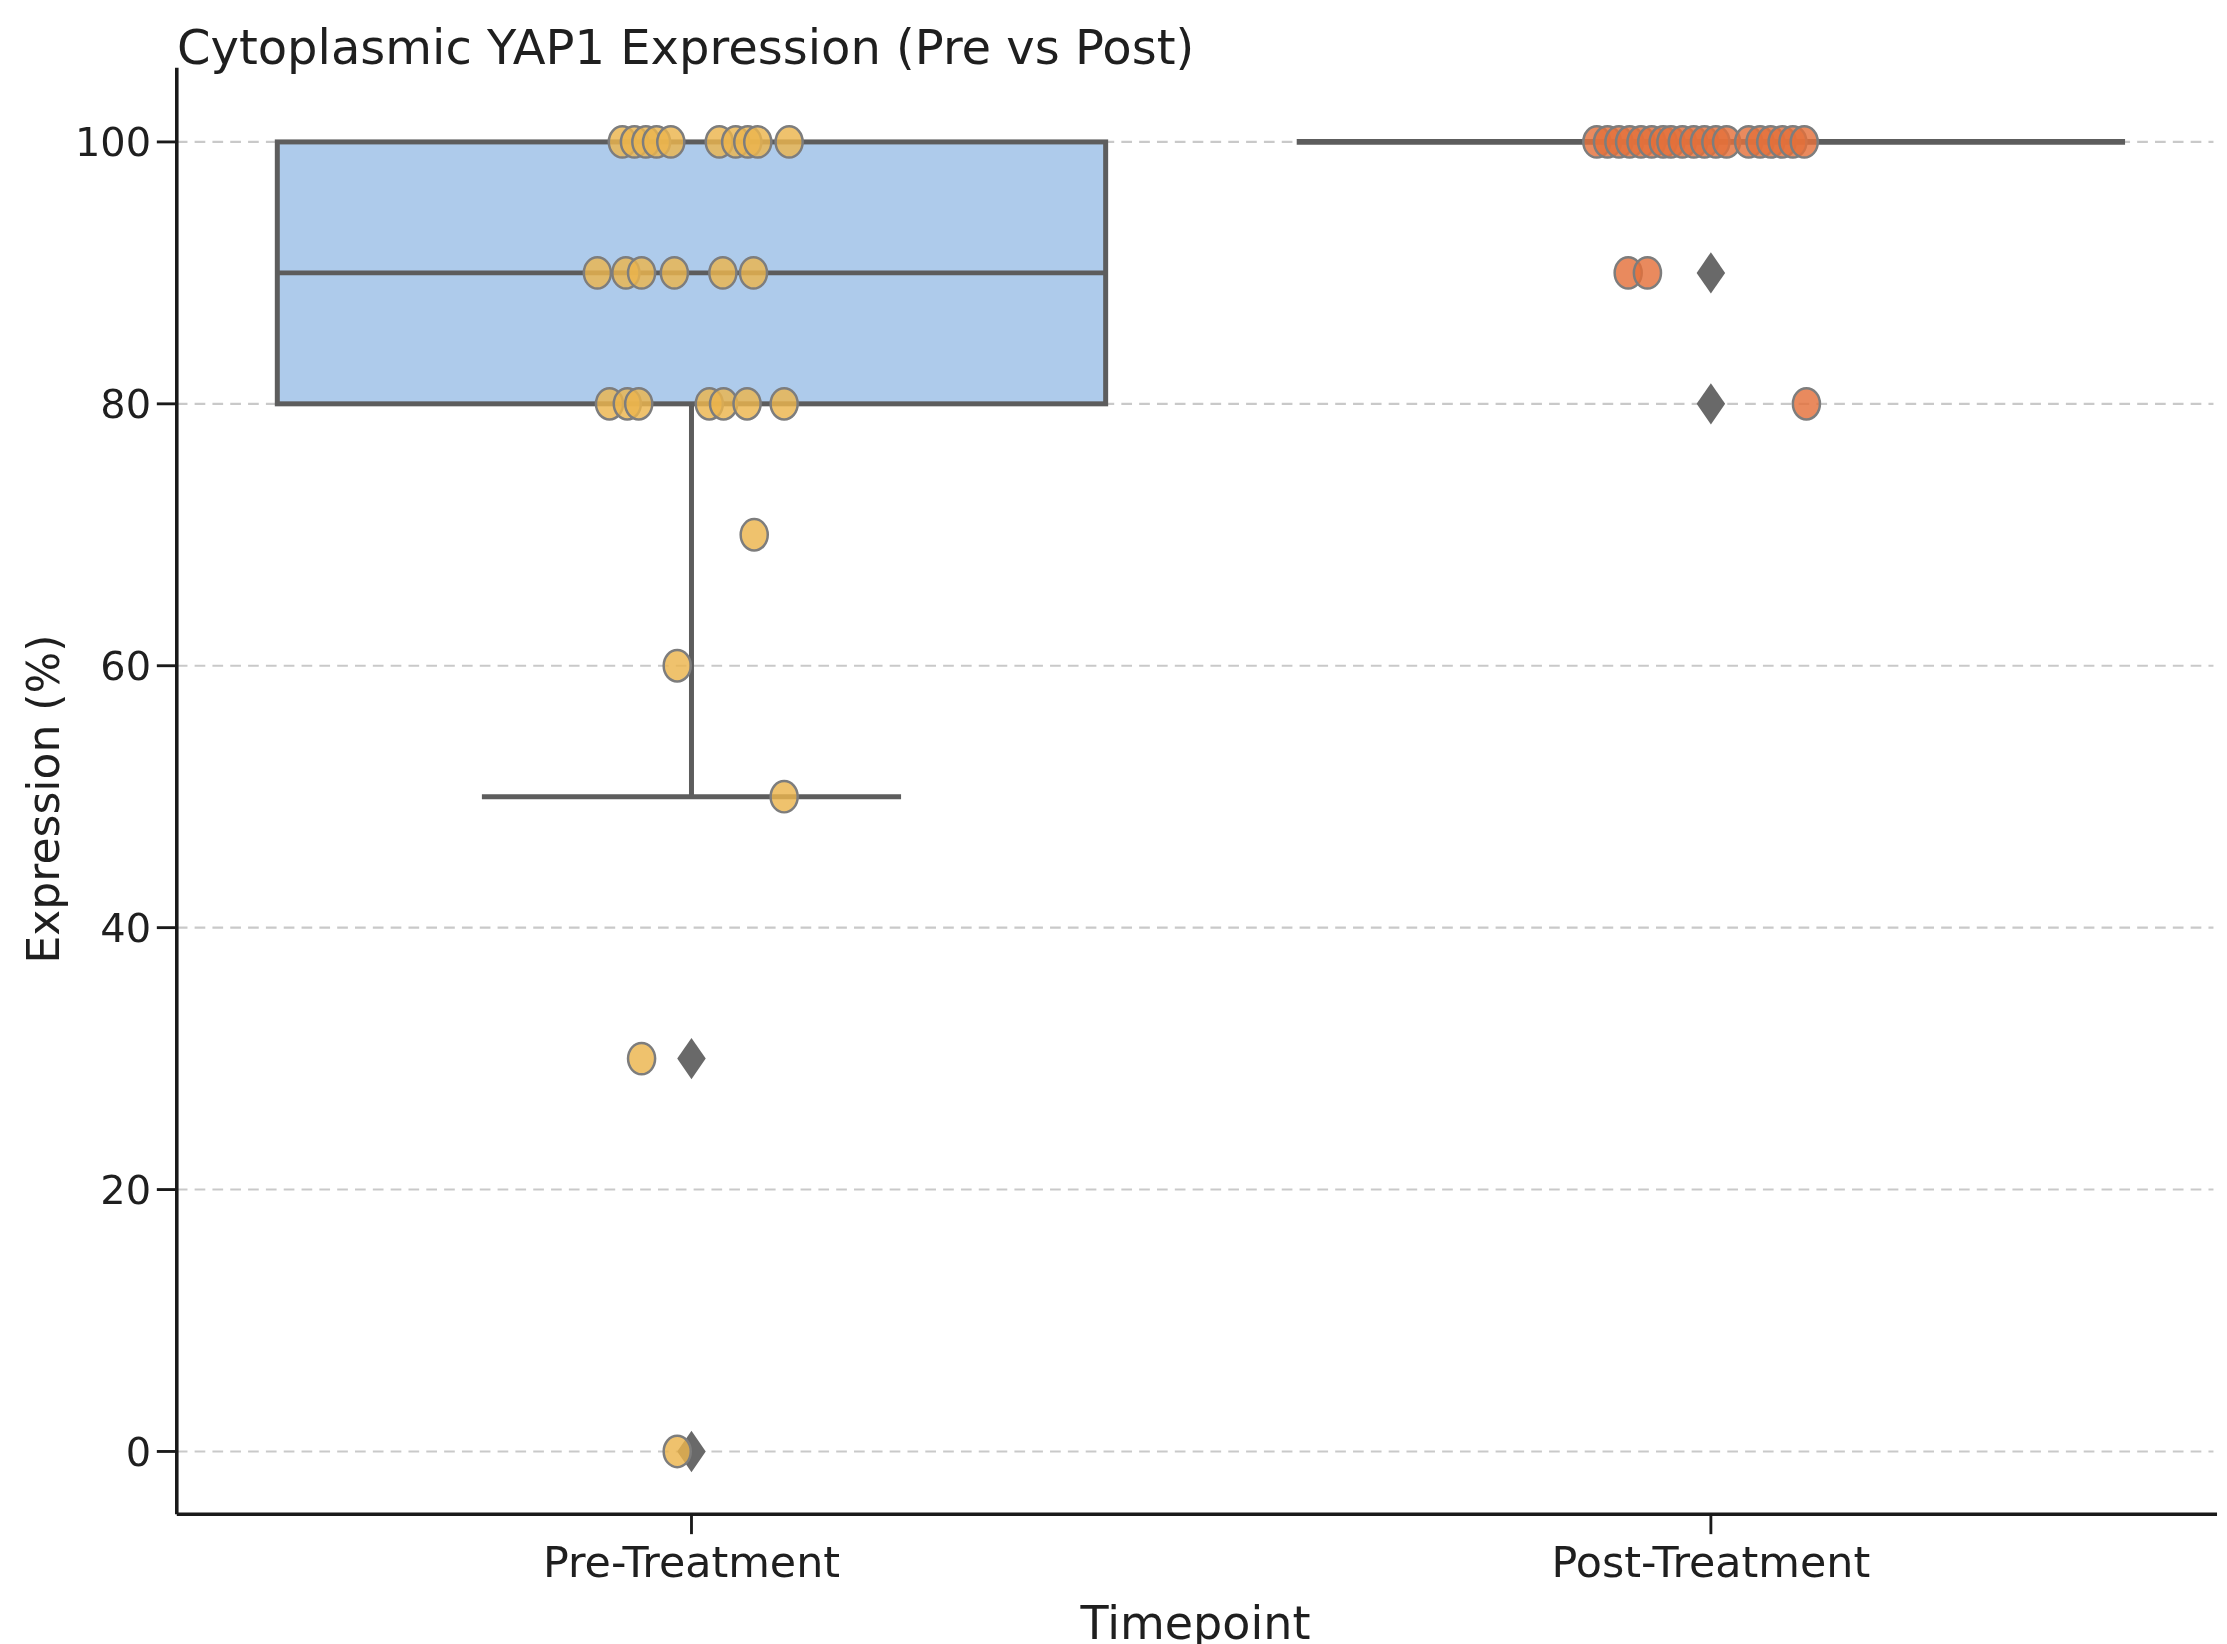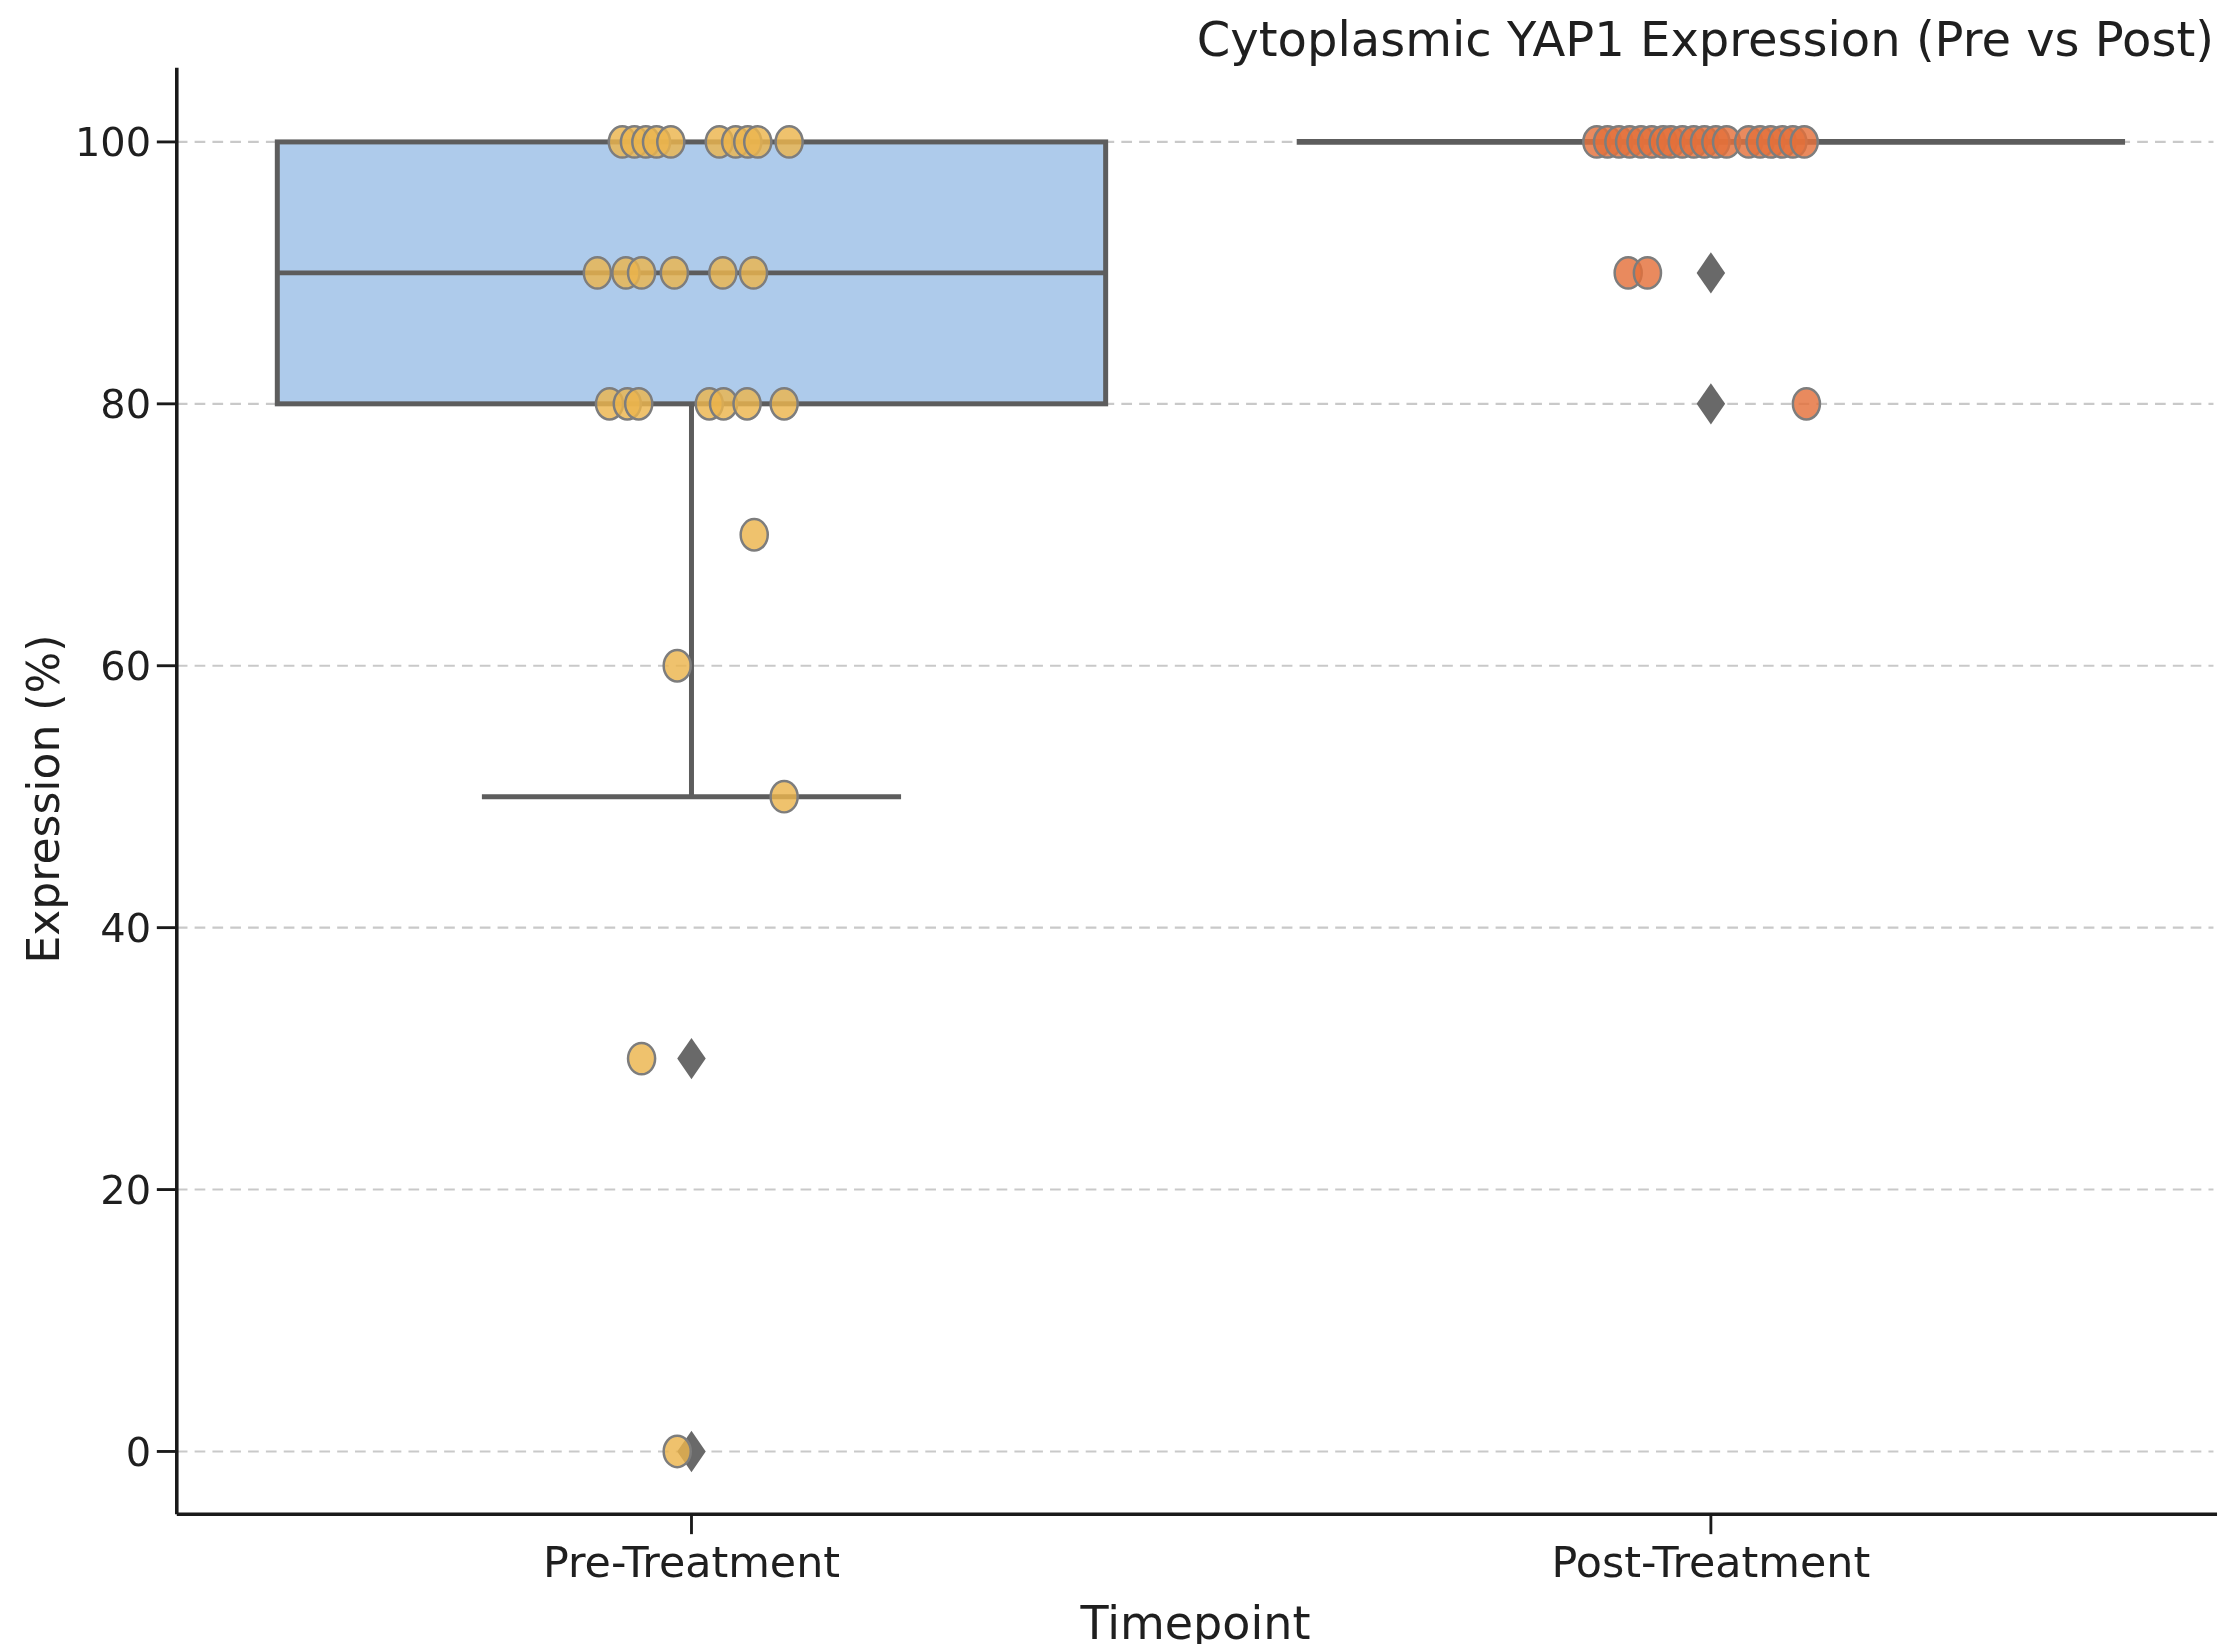--- a/index.html
+++ b/index.html
@@ -5,22 +5,22 @@
   html,body{margin:0;padding:0;background:#ffffff;}
   .figure{
     position:relative;
     width:2227px;height:1644px;
     background:#ffffff;
     font-family:"DejaVu Sans","Liberation Sans",sans-serif;
     overflow:hidden;
   }
   .chart-svg{position:absolute;left:0;top:0;}
   .title{
-    position:absolute;left:177px;top:11px;width:2037px;
-    text-align:right;font-size:48px;color:#1f1f1f;white-space:nowrap;
+    position:absolute;left:177px;top:19px;width:2037px;
+    text-align:left;font-size:48px;color:#1f1f1f;white-space:nowrap;
   }
   .x-label{
     position:absolute;left:177px;top:1596px;width:2037px;
     text-align:center;font-size:46px;color:#1f1f1f;
   }
   .y-label{
     position:absolute;left:43px;top:799px;
     transform:translate(-50%,-50%) rotate(-90deg);
     font-size:44px;color:#1f1f1f;white-space:nowrap;
   }

